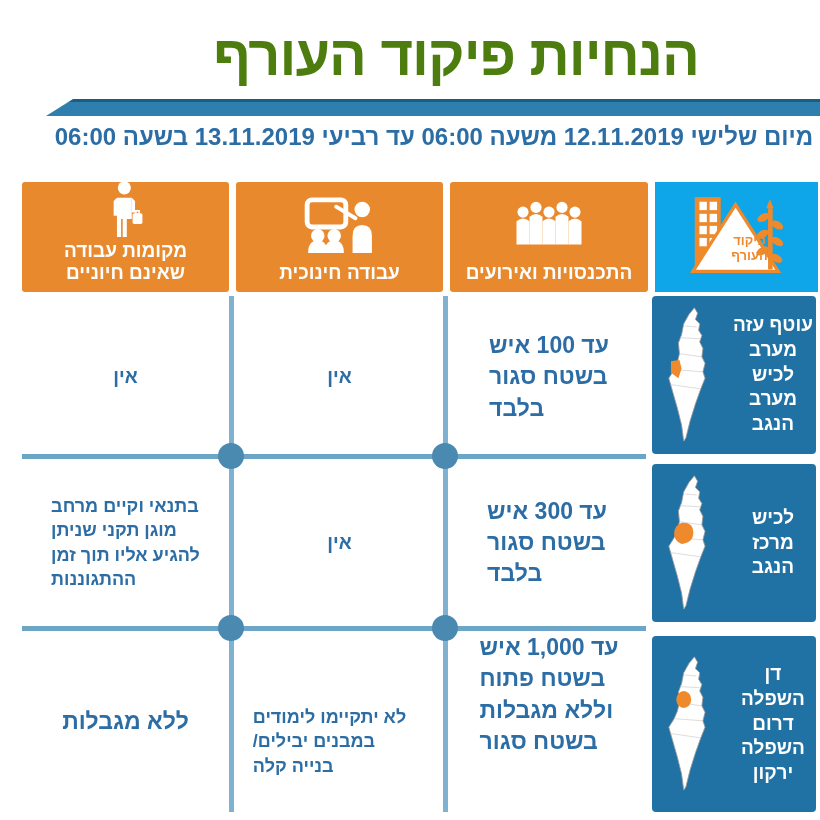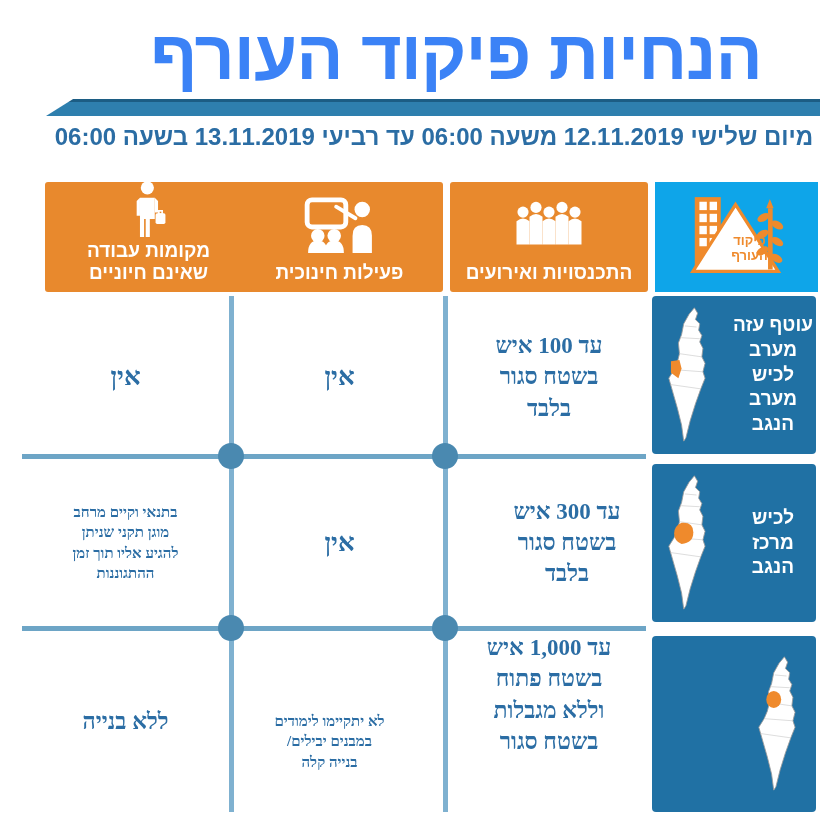--- a/index.html
+++ b/index.html
@@ -1,40 +1,40 @@
 <!DOCTYPE html>
 <html dir="rtl" lang="he"><head>
 <meta charset="utf-8">
 <style>
   html,body{margin:0;padding:0;background:#fff;}
   body{width:820px;height:820px;position:relative;font-family:"Liberation Sans","DejaVu Sans",sans-serif;overflow:hidden;}
   .abs{position:absolute;}
   
   .title{top:14px;left:100px;right:8px;height:82px;display:flex;align-items:center;justify-content:center;
-         font-size:70px;font-weight:800;color:#3b82f6;letter-spacing:-1px;}
+         font-size:56px;font-weight:800;color:#4d7c0f;letter-spacing:-1px;}
   
   .ribbon{top:99px;left:46px;width:774px;height:17px;
           background:linear-gradient(to bottom,#1c5d84 0 3px,#2e7fae 3px);
           clip-path:polygon(0 100%,3.5% 0,100% 0,100% 100%);}
   .subtitle{top:123px;left:0;right:0;text-align:center;font-size:24px;font-weight:700;color:#2b6da4;padding-left:48px;}
   
   .htile{top:182px;height:110px;background:#e8892d;border-radius:3px;display:flex;flex-direction:column;
          align-items:center;justify-content:flex-end;color:#fff;}
   .htile .icon{flex:1;display:flex;align-items:center;justify-content:center;padding-top:8px;}
   .hlabel{font-size:19px;font-weight:700;line-height:1.12;text-align:center;padding-bottom:9px;white-space:pre-line;}
   .logo-tile{top:182px;left:655px;width:163px;height:110px;background:#0ea5e9;display:flex;align-items:center;justify-content:center;}
   
   .vline{width:5px;top:296px;height:516px;background:#7fb1d0;}
   .hline{height:5px;left:22px;width:624px;background:#6da5c6;}
   .dot{width:26px;height:26px;border-radius:50%;background:#4a89b0;}
   
-  .cell{display:flex;align-items:center;justify-content:center;text-align:center;color:#2b6da4;
-        font-weight:700;font-size:23px;line-height:1.35;white-space:pre-line;font-family:Liberation Serif, serif;}
-  .cell.none{font-size:26px;}
-  .cell.small{font-size:15px;}
+  .cell{display:flex;align-items:center;justify-content:center;text-align:left;color:#2b6da4;
+        font-weight:700;font-size:23px;line-height:1.35;white-space:pre-line;}
+  .cell.none{font-size:19px;}
+  .cell.small{font-size:18px;}
   
   .mtile{left:652px;width:164px;background:#2071a4;border-radius:4px;display:flex;align-items:stretch;color:#fff;}
   .mlabel{flex:1;display:flex;align-items:center;justify-content:center;text-align:center;
           font-size:19px;font-weight:700;line-height:1.3;white-space:pre-line;padding:4px 0 4px 4px;}
   .mmap{width:72px;display:flex;align-items:center;justify-content:center;padding:4px 2px 4px 0;}
 </style>
 </head>
 <body>
 
 <div class="abs title">הנחיות פיקוד העורף</div>
@@ -94,24 +94,24 @@
       <rect x="6" y="3" width="40" height="28" rx="5" fill="none" stroke="#fff" stroke-width="5"></rect>
       <line x1="36" y1="10" x2="56" y2="22" stroke="#fff" stroke-width="4" stroke-linecap="round"></line>
       <circle cx="63" cy="13" r="8"></circle>
       <path d="M53 58 v-18 q0 -11 10 -11 q10 0 10 11 v18 z"></path>
       <circle cx="17" cy="40" r="7"></circle>
         <path d="M7 58 q0 -13 10 -13 q10 0 10 13 z"></path>
       <circle cx="34" cy="40" r="7"></circle>
         <path d="M24 58 q0 -13 10 -13 q10 0 10 13 z"></path>
     </svg>
   </div>
-  <div class="hlabel">פעילות חינוכית</div>
+  <div class="hlabel">עבודה חינוכית</div>
 </div>
 
-<div class="abs htile" style="left:22px;width:207px;margin-left:23px;">
+<div class="abs htile" style="left:22px;width:207px;">
   <div class="icon">
     <svg width="46" height="60" viewBox="0 0 56 72" fill="#fff">
       <circle cx="26" cy="9" r="8"></circle>
       <path d="M17 21 h18 v26 h-6 v22 h-5 v-22 h-2 v22 h-5 v-22 z"></path>
       <path d="M17 21 l-4 4 v18 h4 z"></path>
       <path d="M35 21 l4 4 v14 h-4 z"></path>
       <rect x="36" y="40" width="12" height="13" rx="2"></rect>
       <rect x="40" y="37" width="4" height="4" fill="none" stroke="#fff" stroke-width="2"></rect>
     </svg>
   </div>
@@ -127,37 +127,37 @@
 <div class="abs dot" style="left:432px;top:443px;"></div>
 <div class="abs dot" style="left:218px;top:615px;"></div>
 <div class="abs dot" style="left:432px;top:615px;"></div>
 
 <div class="abs cell" style="left:450px;top:300px;width:198px;height:154px;">עד 100 איש
 בשטח סגור
 בלבד</div>
 <div class="abs cell none" style="left:236px;top:300px;width:207px;height:154px;">אין</div>
 <div class="abs cell none" style="left:22px;top:300px;width:207px;height:154px;">אין</div>
 
-<div class="abs cell" style="left:468px;top:459px;width:198px;height:167px;">עד 300 איש
+<div class="abs cell" style="left:448px;top:459px;width:198px;height:167px;">עד 300 איש
 בשטח סגור
 בלבד</div>
 <div class="abs cell none" style="left:236px;top:459px;width:207px;height:167px;">אין</div>
 <div class="abs cell small" style="left:22px;top:459px;width:207px;height:167px;">בתנאי וקיים מרחב
 מוגן תקני שניתן
 להגיע אליו תוך זמן
 ההתגוננות</div>
 
 <div class="abs cell" style="left:450px;top:604px;width:198px;height:181px;">עד 1,000 איש
 בשטח פתוח
 וללא מגבלות
 בשטח סגור</div>
 <div class="abs cell small" style="left:226px;top:631px;width:207px;height:181px;margin-top:20px;">לא יתקיימו לימודים
 במבנים יבילים/
 בנייה קלה</div>
-<div class="abs cell" style="left:22px;top:631px;width:207px;height:181px;">ללא בנייה</div>
+<div class="abs cell" style="left:22px;top:631px;width:207px;height:181px;">ללא מגבלות</div>
 
 <div class="abs mtile" style="top:296px;height:158px;">
   <div class="mlabel">עוטף עזה
 מערב לכיש
 מערב הנגב</div>
   <div class="mmap">
     <svg width="64" height="148" viewBox="0 0 60 130">
       <path d="M36 2 L39 7 L37 13 L41 17 L40 23 L43 28 L41 34 L44 40 L43 48 L46 54 L44 62 L46 68 L42 78 L37 92 L32 108 L28 124 L26 127 L24 112 L20 96 L16 82 L12 68 L17 60 L20 53 L22 45 L21 35 L24 27 L26 17 L31 8 Z" fill="#fff" stroke="#9a9a9a" stroke-width="0.8"></path>
       <path d="M22 45 L43 48 M17 60 L44 62 M23 30 L41 31 M27 19 L38 20 M14 74 L42 78" stroke="#c9c9c9" stroke-width="0.6" fill="none"></path>
       <path d="M14 52 L22 51 L24 59 L21 68 L14 63 Z" fill="#ef8a2c"></path>
@@ -171,20 +171,24 @@
   <div class="mmap">
     <svg width="64" height="148" viewBox="0 0 60 130">
       <path d="M36 2 L39 7 L37 13 L41 17 L40 23 L43 28 L41 34 L44 40 L43 48 L46 54 L44 62 L46 68 L42 78 L37 92 L32 108 L28 124 L26 127 L24 112 L20 96 L16 82 L12 68 L17 60 L20 53 L22 45 L21 35 L24 27 L26 17 L31 8 Z" fill="#fff" stroke="#9a9a9a" stroke-width="0.8"></path>
       <path d="M22 45 L43 48 M17 60 L44 62 M23 30 L41 31 M27 19 L38 20 M14 74 L42 78" stroke="#c9c9c9" stroke-width="0.6" fill="none"></path>
       <path d="M24 46 q11 -1 11 9 q0 10 -11 11 q-7 -3 -7 -10 q0 -7 7 -10 Z" fill="#ef8a2c"></path>
     </svg>
   </div>
 </div>
 
 <div class="abs mtile" style="top:636px;height:176px;">
+  <div class="mlabel">דן
+השפלה
+דרום השפלה
+ירקון</div>
   <div class="mmap">
     <svg width="64" height="164" viewBox="0 0 60 130">
       <path d="M36 2 L39 7 L37 13 L41 17 L40 23 L43 28 L41 34 L44 40 L43 48 L46 54 L44 62 L46 68 L42 78 L37 92 L32 108 L28 124 L26 127 L24 112 L20 96 L16 82 L12 68 L17 60 L20 53 L22 45 L21 35 L24 27 L26 17 L31 8 Z" fill="#fff" stroke="#9a9a9a" stroke-width="0.8"></path>
       <path d="M22 45 L43 48 M17 60 L44 62 M23 30 L41 31 M27 19 L38 20 M14 74 L42 78" stroke="#c9c9c9" stroke-width="0.6" fill="none"></path>
       <ellipse cx="26" cy="42" rx="7" ry="8" fill="#ef8a2c"></ellipse>
     </svg>
   </div>
 </div>
 
 </body></html>

